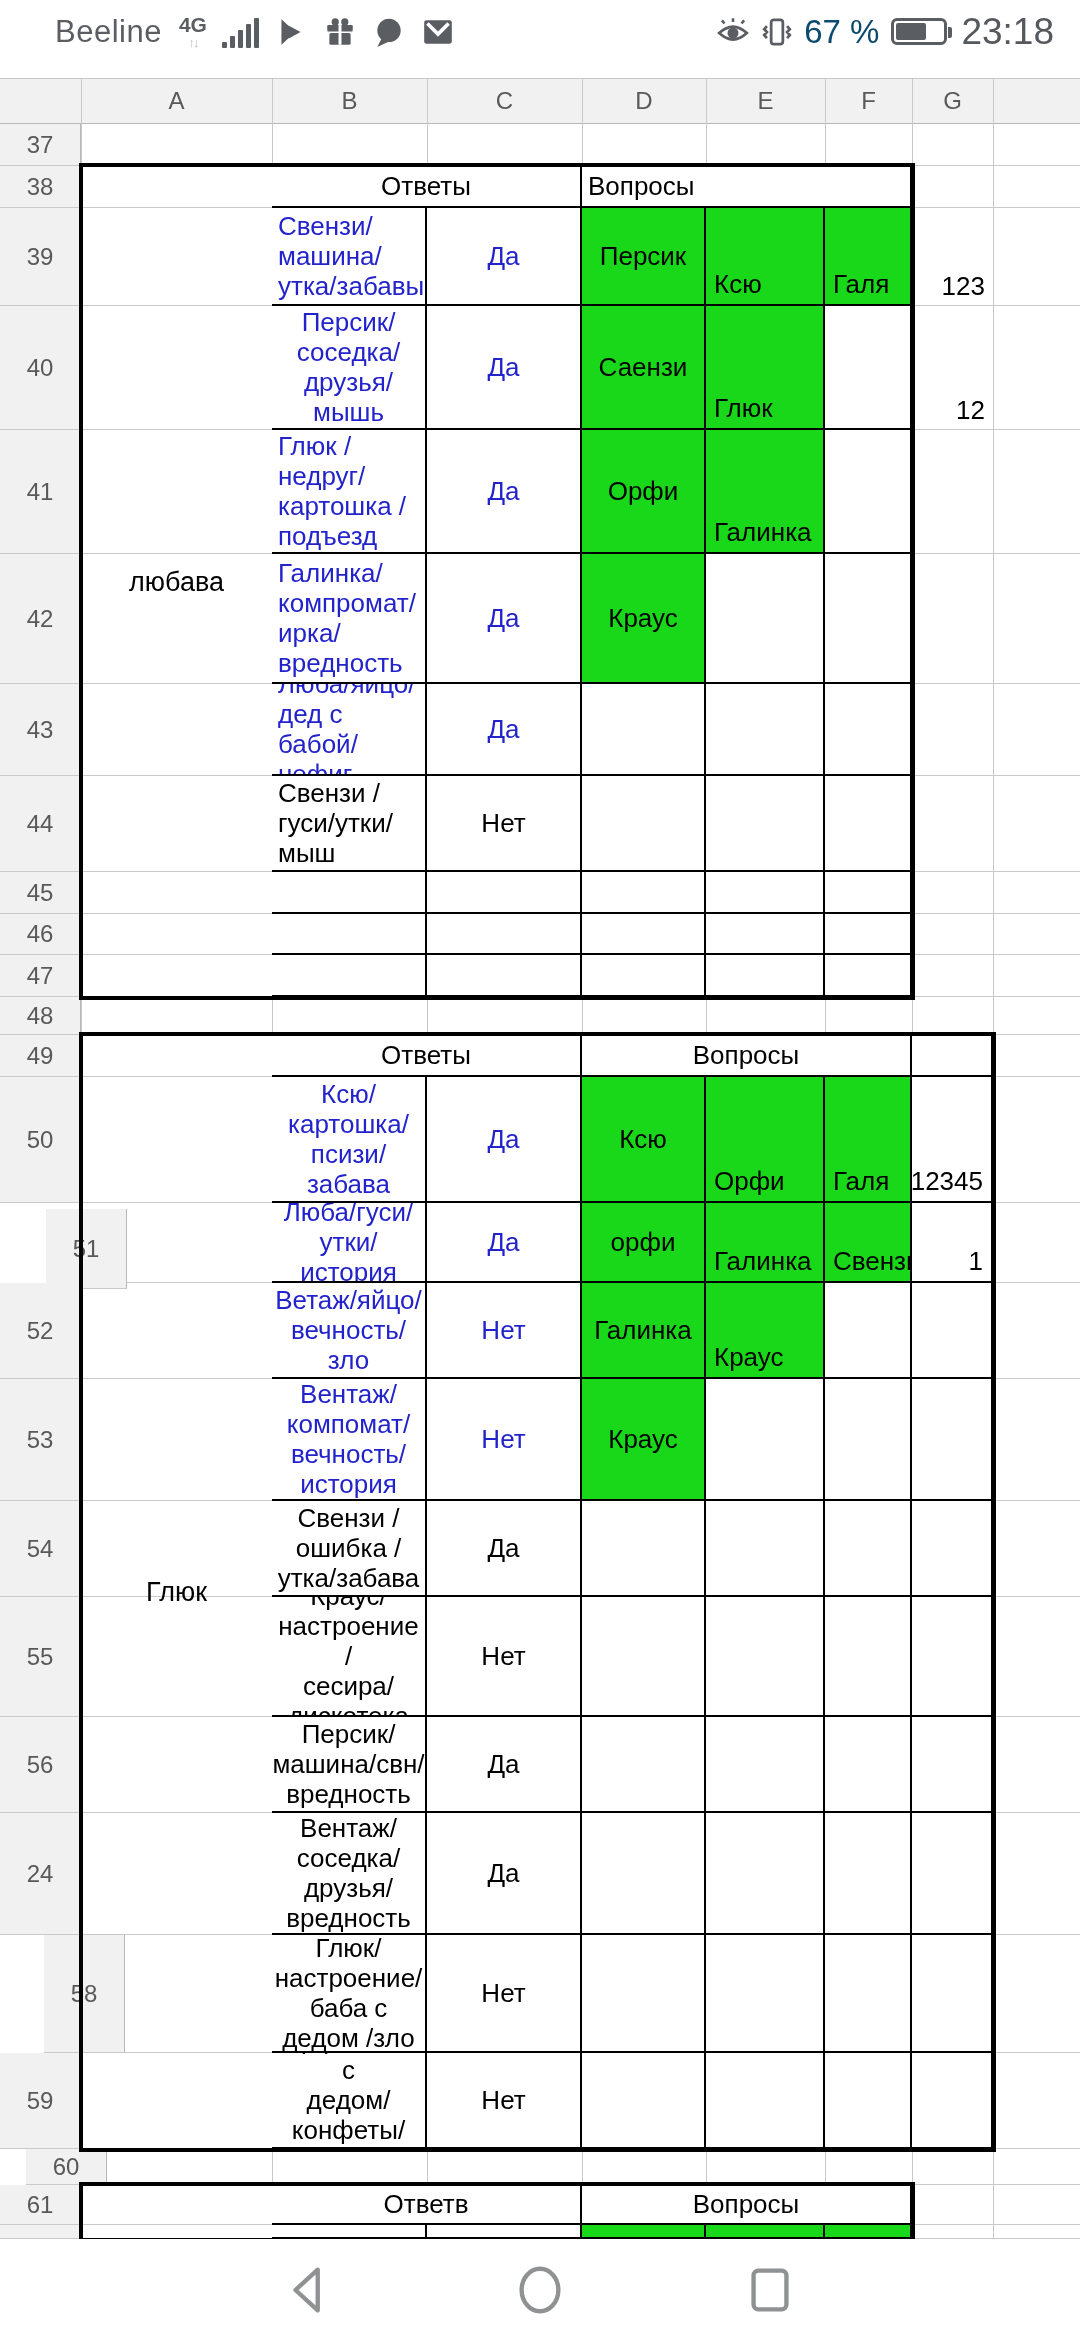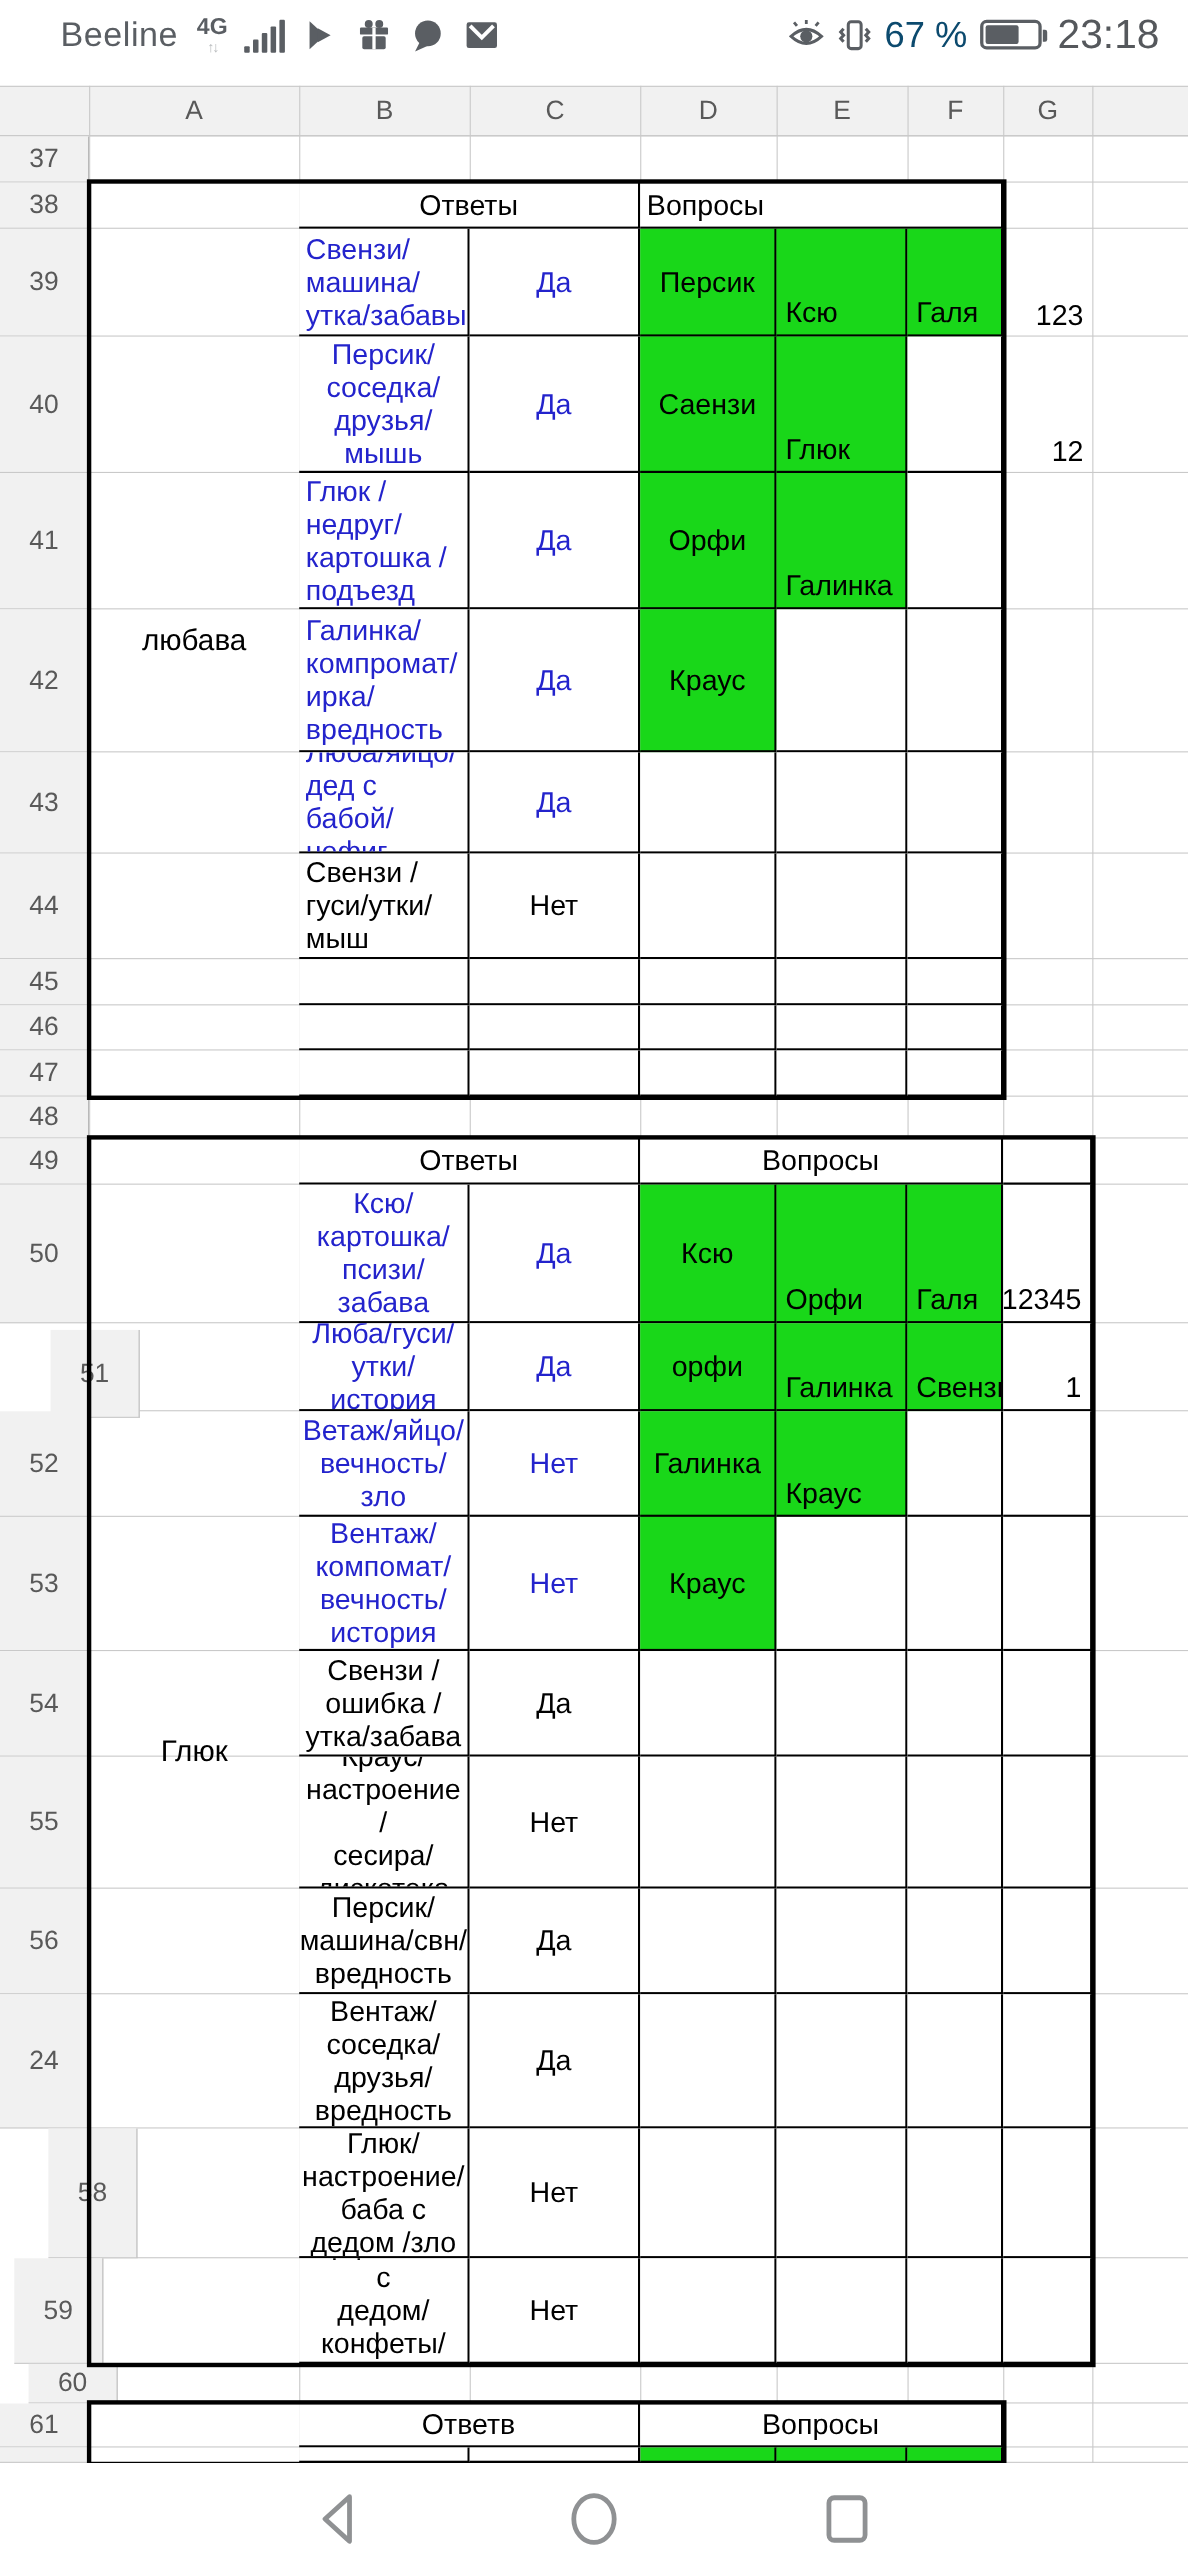--- a/index.html
+++ b/index.html
@@ -130,21 +130,21 @@
     <div class="rowhdr" style="left: 0px; top: 978px; width: 81px; height: 42px;">49</div>
     <div class="rowhdr" style="left: 0px; top: 1020px; width: 81px; height: 126px;">50</div>
     <div class="rowhdr" style="left: 0px; top: 1152px; width: 81px; height: 80px; margin-left: 46px;">51</div>
     <div class="rowhdr" style="left: 0px; top: 1226px; width: 81px; height: 96px;">52</div>
     <div class="rowhdr" style="left: 0px; top: 1322px; width: 81px; height: 122px;">53</div>
     <div class="rowhdr" style="left: 0px; top: 1444px; width: 81px; height: 96px;">54</div>
     <div class="rowhdr" style="left: 0px; top: 1540px; width: 81px; height: 120px;">55</div>
     <div class="rowhdr" style="left: 0px; top: 1660px; width: 81px; height: 96px;">56</div>
     <div class="rowhdr" style="left: 0px; top: 1756px; width: 81px; height: 122px;">24</div>
     <div class="rowhdr" style="left: 0px; top: 1878px; width: 81px; height: 118px; margin-left: 44px;">58</div>
-    <div class="rowhdr" style="left: 13px; top: 1996px; width: 81px; height: 96px;">59</div>
+    <div class="rowhdr" style="left: 0px; top: 1996px; width: 81px; height: 96px;">59</div>
     <div class="rowhdr" style="left: 0px; top: 2092px; width: 81px; height: 36px; margin-left: 26px;">60</div>
     <div class="rowhdr" style="left: 0px; top: 2128px; width: 81px; height: 40px;">61</div>
     <div class="rowhdr" style="left: 0px; top: 2168px; width: 81px; height: 14px;"></div>
     <div class="vline" style="left: 81px; top: 21px; width: 1px; height: 2161px;"></div>
     <div class="vline" style="left: 272px; top: 21px; width: 1px; height: 2161px;"></div>
     <div class="vline" style="left: 427px; top: 21px; width: 1px; height: 2161px;"></div>
     <div class="vline" style="left: 582px; top: 21px; width: 1px; height: 2161px;"></div>
     <div class="vline" style="left: 706px; top: 21px; width: 1px; height: 2161px;"></div>
     <div class="vline" style="left: 825px; top: 21px; width: 1px; height: 2161px;"></div>
     <div class="vline" style="left: 912px; top: 21px; width: 1px; height: 2161px;"></div>

